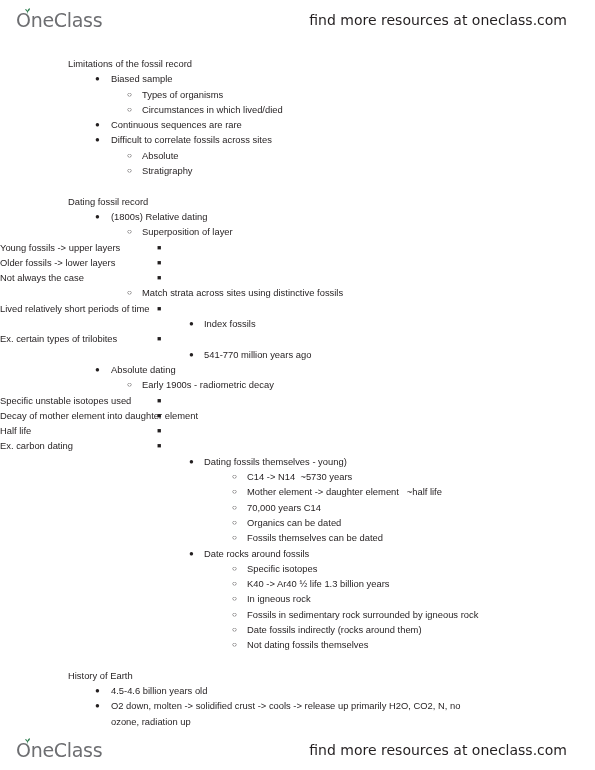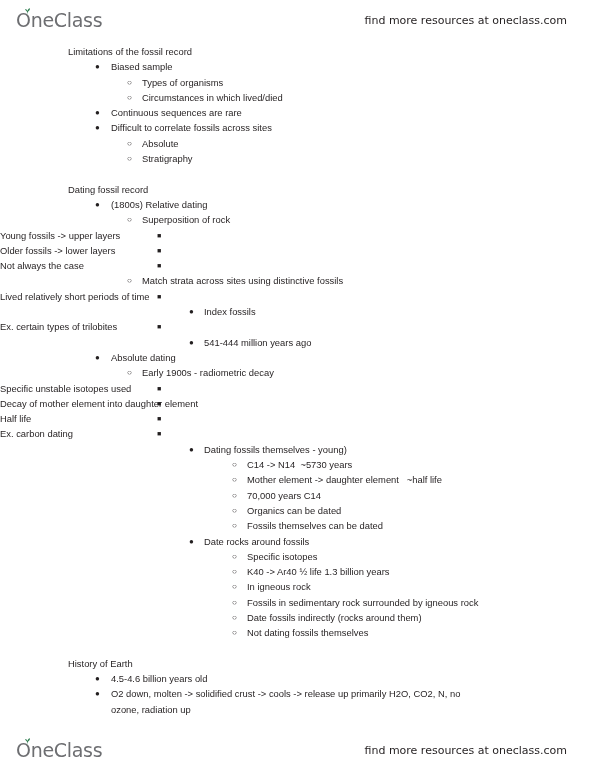--- a/index.html
+++ b/index.html
@@ -52,30 +52,30 @@
     width: 9px;
     height: 8px;
   }
 
   .band-tagline {
     position: absolute;
     right: 28px;
     top: 50%;
     transform: translateY(-50%);
     font-family: "DejaVu Sans", sans-serif;
-    font-size: 11px;
+    font-size: 14px;
     color: #231f20;
     white-space: nowrap;
   }
 
   
   .doc {
     position: absolute;
     left: 0;
-    top: 44px;
+    top: 56px;
     width: 486px;
   }
 
   .line {
     position: relative;
     font-size: 9.4px;
     line-height: 15.3px;
     color: #231f20;
     white-space: pre-wrap;
     min-height: 15.3px;
@@ -129,29 +129,29 @@
     <div class="line lv1"><span class="bullet">●</span><span class="txt">Biased sample</span></div>
     <div class="line lv2"><span class="bullet">○</span><span class="txt">Types of organisms</span></div>
     <div class="line lv2"><span class="bullet">○</span><span class="txt">Circumstances in which lived/died</span></div>
     <div class="line lv1"><span class="bullet">●</span><span class="txt">Continuous sequences are rare</span></div>
     <div class="line lv1"><span class="bullet">●</span><span class="txt">Difficult to correlate fossils across sites</span></div>
     <div class="line lv2"><span class="bullet">○</span><span class="txt">Absolute</span></div>
     <div class="line lv2"><span class="bullet">○</span><span class="txt">Stratigraphy</span></div>
     <div class="spacer"></div>
     <div class="line lv0"><span class="txt">Dating fossil record</span></div>
     <div class="line lv1"><span class="bullet">●</span><span class="txt">(1800s) Relative dating</span></div>
-    <div class="line lv2"><span class="bullet">○</span><span class="txt">Superposition of rock</span></div>
+    <div class="line lv2"><span class="bullet">○</span><span class="txt">Superposition of layer</span></div>
     <div class="line lv3"><span class="bullet">■</span><span class="txt">Young fossils -&gt; upper layers</span></div>
     <div class="line lv3"><span class="bullet">■</span><span class="txt">Older fossils -&gt; lower layers</span></div>
     <div class="line lv3"><span class="bullet">■</span><span class="txt">Not always the case</span></div>
     <div class="line lv2"><span class="bullet">○</span><span class="txt">Match strata across sites using distinctive fossils</span></div>
     <div class="line lv3"><span class="bullet">■</span><span class="txt">Lived relatively short periods of time</span></div>
     <div class="line lv4"><span class="bullet">●</span><span class="txt">Index fossils</span></div>
     <div class="line lv3"><span class="bullet">■</span><span class="txt">Ex. certain types of trilobites</span></div>
-    <div class="line lv4"><span class="bullet">●</span><span class="txt">541-444 million years ago</span></div>
+    <div class="line lv4"><span class="bullet">●</span><span class="txt">541-770 million years ago</span></div>
     <div class="line lv1"><span class="bullet">●</span><span class="txt">Absolute dating</span></div>
     <div class="line lv2"><span class="bullet">○</span><span class="txt">Early 1900s - radiometric decay</span></div>
     <div class="line lv3"><span class="bullet">■</span><span class="txt">Specific unstable isotopes used</span></div>
     <div class="line lv3"><span class="bullet">■</span><span class="txt">Decay of mother element into daughter element</span></div>
     <div class="line lv3"><span class="bullet">■</span><span class="txt">Half life</span></div>
     <div class="line lv3"><span class="bullet">■</span><span class="txt">Ex. carbon dating</span></div>
     <div class="line lv4"><span class="bullet">●</span><span class="txt">Dating fossils themselves - young)</span></div>
     <div class="line lv5"><span class="bullet">○</span><span class="txt">C14 -&gt; N14  ~5730 years</span></div>
     <div class="line lv5"><span class="bullet">○</span><span class="txt">Mother element -&gt; daughter element   ~half life</span></div>
     <div class="line lv5"><span class="bullet">○</span><span class="txt">70,000 years C14</span></div>

